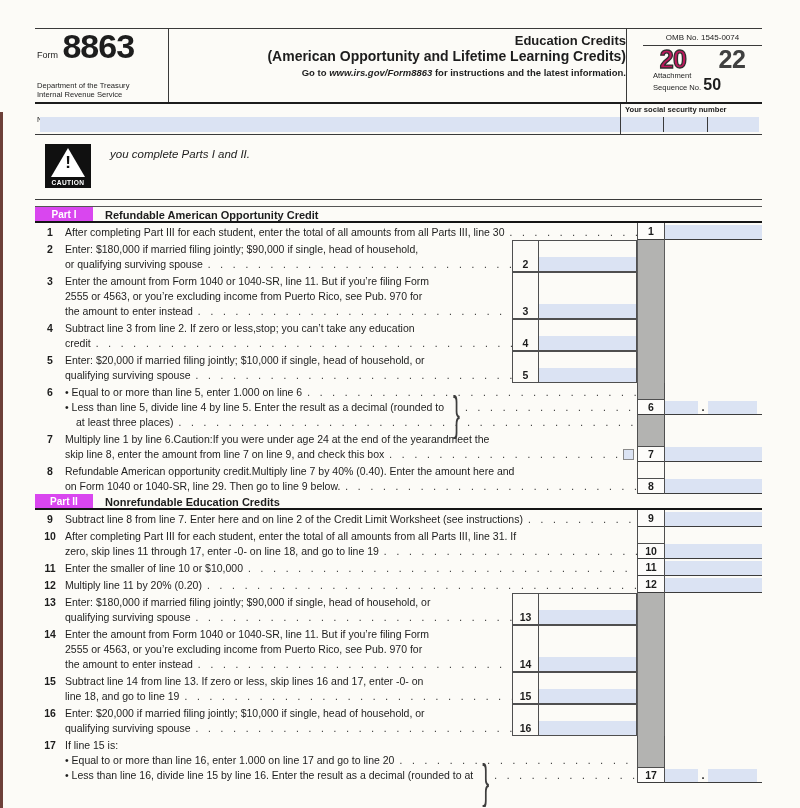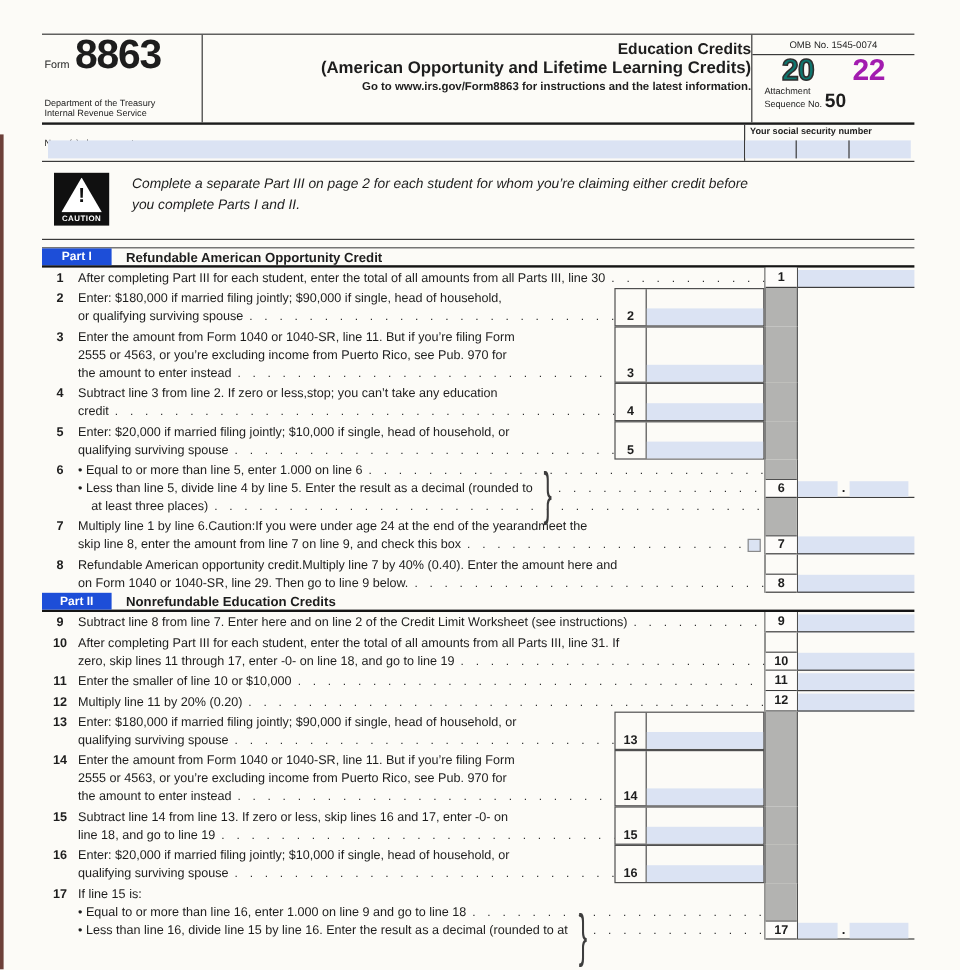--- a/index.html
+++ b/index.html
@@ -16,26 +16,26 @@
   .hdr{display:flex;border-top:1.5px solid #3a3a3a;border-bottom:2.5px solid #1c1c1c;height:76px;box-sizing:border-box;}
   .hdr-left{width:134px;flex:none;border-right:1.5px solid #3a3a3a;position:relative;padding:4px 3px 0 2px;box-sizing:border-box;}
   .form-word{font-size:9px;}
   .form-num{font-size:34px;font-weight:700;letter-spacing:-1px;line-height:26px;}
   .dept{position:absolute;left:2px;bottom:3px;font-size:7.6px;line-height:9px;}
   .hdr-center{flex:1;text-align:right;padding-top:4px;}
   .t1{font-size:13px;font-weight:700;line-height:15px;}
   .t2{font-size:14px;font-weight:700;line-height:16px;}
   .t3{font-size:9px;font-weight:700;margin-top:3px;line-height:10px;}
   .t4{font-size:9.5px;font-weight:700;margin-top:3px;line-height:11px;}
-  .t4 .url{}
-  .hdr-right{width:136px;flex:none;border-left:1.5px solid #3a3a3a;box-sizing:border-box;text-align:center;}
+  .t4 .url{font-style:italic;}
+  .hdr-right{width:136px;flex:none;border-left:1.5px solid #3a3a3a;box-sizing:border-box;text-align:center;padding-left:16px;}
   .omb{font-size:8px;padding:4px 0 3px;border-bottom:1px solid #3a3a3a;}
   .year{font-size:25px;font-weight:700;line-height:25px;margin-top:1px;letter-spacing:-0.5px;}
-  .y-out{color:#0f766e;margin-top:47px;-webkit-text-stroke:1.3px #2e2e2e;}
-  .y-solid{color:#a21caf;margin-left:32px;}
+  .y-out{color:#be185d;margin-top:47px;-webkit-text-stroke:1.3px #2e2e2e;}
+  .y-solid{color:#404040;margin-left:32px;}
   .att{font-size:7.6px;text-align:left;padding-left:10px;line-height:8.5px;margin-top:0;}
   .att .seq{font-size:16px;font-weight:700;}
 
   
   .namerow{position:relative;height:30px;border-bottom:1.5px solid #3a3a3a;}
   .nlabel{position:absolute;left:2px;top:11px;font-size:7.6px;}
   .ssnlabel{position:absolute;left:590px;top:1px;font-size:7.6px;font-weight:700;}
   .vdiv{position:absolute;left:585px;top:0;width:1px;height:30px;background:#3a3a3a;}
   .nband{position:absolute;left:5px;bottom:2px;width:580px;height:15px;background:var(--blue);}
   .ssnband{position:absolute;left:586px;bottom:2px;width:138px;height:15px;background:var(--blue);}
@@ -47,21 +47,21 @@
   .caution{position:relative;height:64px;border-bottom:1.5px solid #3a3a3a;}
   .cicon{position:absolute;left:10px;top:9px;width:46px;height:44px;background:#101010;}
   .ctri{position:absolute;left:6px;top:4px;width:34px;height:29px;background:#fff;clip-path:polygon(50% 0,0 100%,100% 100%);}
   .cexc{position:absolute;left:0;right:0;top:9px;text-align:center;font-weight:800;font-size:17px;color:#101010;line-height:20px;}
   .cword{position:absolute;left:0;right:0;bottom:2px;text-align:center;color:#fff;font-size:6.6px;font-weight:700;letter-spacing:0.4px;}
   .ctext{position:absolute;left:75px;top:11px;font-style:italic;font-size:11.5px;line-height:17px;}
 
   
   .pbar{display:flex;align-items:stretch;border-bottom:2.5px solid #151515;}
   .pbar.mt{margin-top:6px;border-top:1px solid #555;}
-  .plabel{width:58px;flex:none;background:#1d4ed8;color:#fff;font-weight:700;font-size:10px;text-align:center;padding:2px 0 1px;}
+  .plabel{width:58px;flex:none;background:#d946ef;color:#fff;font-weight:700;font-size:10px;text-align:center;padding:2px 0 1px;}
   .ptitle{font-weight:700;font-size:11px;padding:2px 0 0 12px;}
 
   
   .frow{display:flex;align-items:stretch;width:727px;}
   .lnum{width:30px;flex:none;font-weight:700;font-size:10.5px;line-height:15px;text-align:center;padding-top:2px;box-sizing:border-box;}
   .ltext{flex:1;min-width:0;font-size:10.5px;padding-top:2px;box-sizing:border-box;}
   .ltext.w-inner{flex:none;width:447px;}
   .tline{display:flex;line-height:15px;white-space:nowrap;align-items:baseline;}
   .tline .b{font-weight:400;}
   .tline.ind{padding-left:11px;}
@@ -124,21 +124,20 @@
     <div class="ssndiv d2"></div>
   </div>
 
   <div class="caution">
     <div class="cicon">
       <div class="ctri"></div>
       <div class="cexc">!</div>
       <div class="cword">CAUTION</div>
     </div>
     <div class="ctext">
-      <div>Complete a separate Part III on page 2 for each student for whom you’re claiming either credit before</div>
       <div>you complete Parts I and II.</div>
     </div>
   </div>
 
   <div>
     <div class="pbar mt">
       <div class="plabel">Part I</div>
       <div class="ptitle">Refundable American Opportunity Credit</div>
     </div>
     <div>
@@ -477,21 +476,21 @@
           <div class="gcol"></div>
           <div class="rpad"></div>
         </div>
         <div class="frow">
           <div class="lnum">17</div>
           <div class="ltext">
             <div class="tline">
               <span>If line 15 is:</span>
             </div>
             <div class="tline">
-              <span>• Equal to or more than line 16, enter 1.000 on line 9 and go to line 18</span>
+              <span>• Equal to or more than line 16, enter 1.000 on line 17 and go to line 20</span>
               <span class="leader">. . . . . . . . . . . . . . . . . . . . . . . . . . . . . . . . . . . . . . . . . . . . . . . . . .</span>
             </div>
             <div class="tline">
               <span>• Less than line 16, divide line 15 by line 16. Enter the result as a decimal (rounded to at</span>
               <span class="brk">}</span>
               <span class="leader">. . . . . . . . . . . . . . . . . . . . . . . . . . . . . . . . . . . . . . . . . . . . . . . . . .</span>
             </div>
           </div>
           <div class="ocol">
             <div class="fill g"></div>

